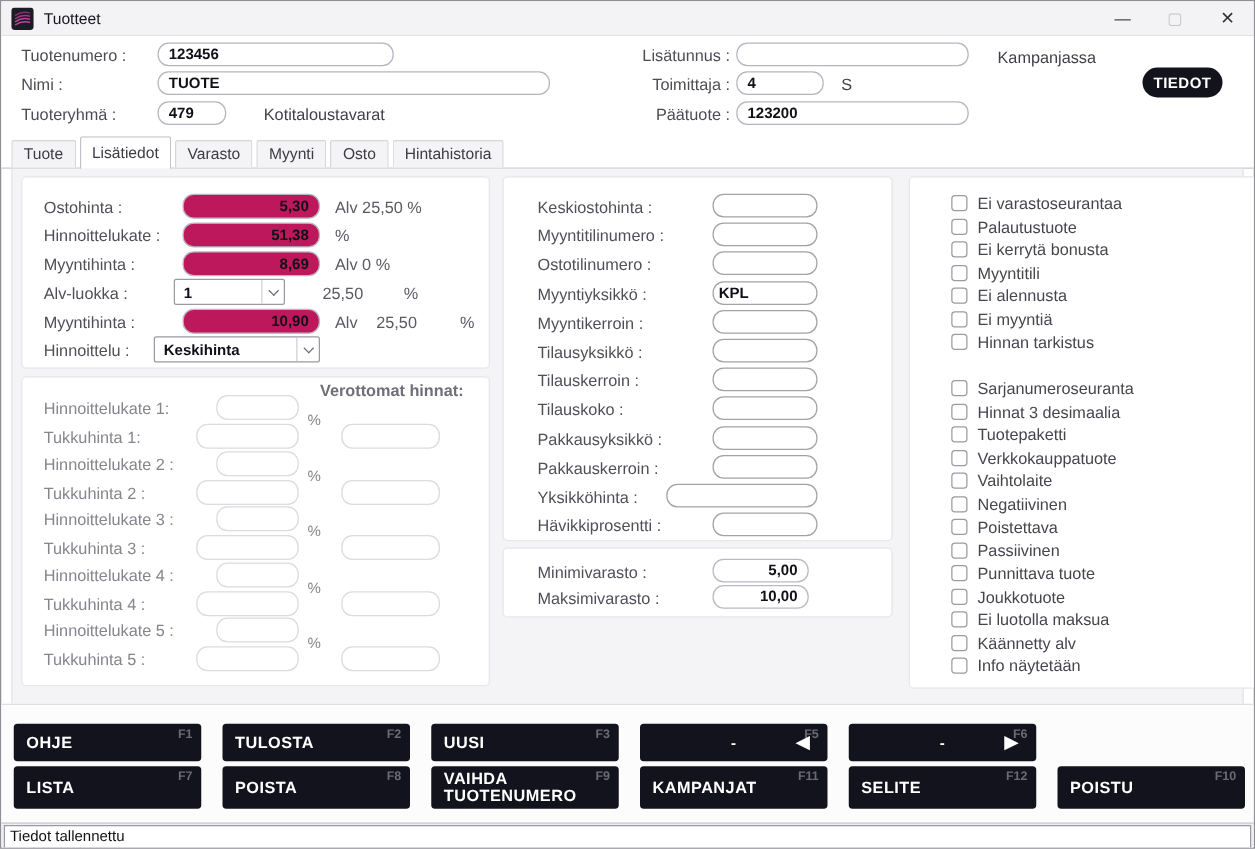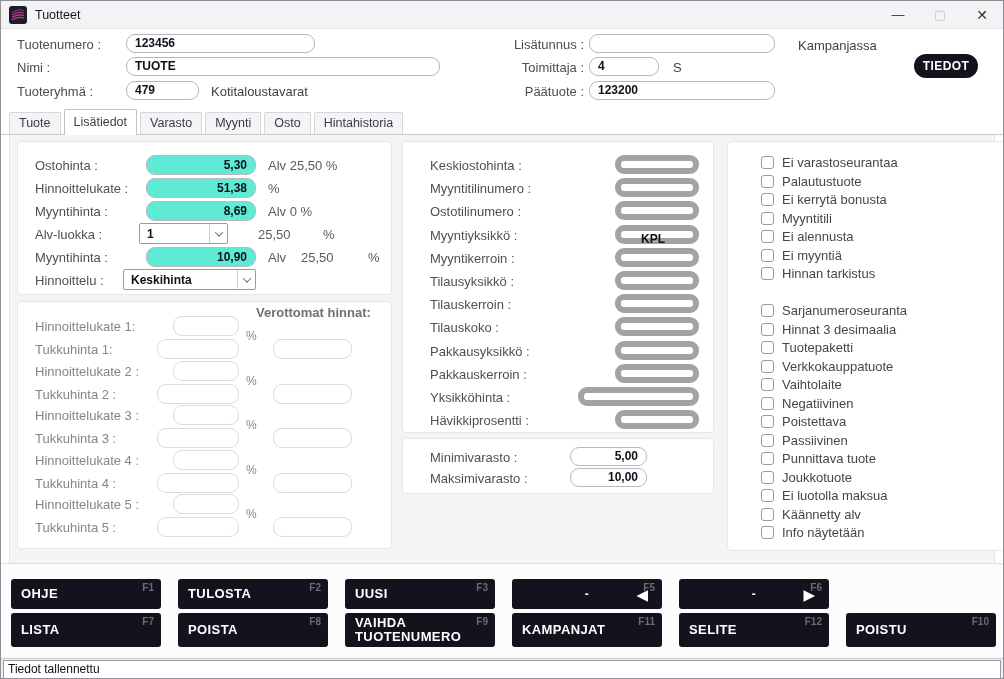--- a/index.html
+++ b/index.html
@@ -38,21 +38,21 @@
   .panel-tiers   { left:7px; top:166px; width:375px; height:248px; }
   .panel-details { left:392px; top:6px; width:312px; height:292px; }
   .panel-stock   { left:392px; top:303px; width:312px; height:56px; }
   .panel-flags   { left:717px; top:6px; width:312px; height:410px; }
 
   
   .prow { position:absolute; left:0; right:0; height:22px; }
   .p1{top:12px} .p2{top:35px} .p3{top:58px} .p4{top:81px} .p5{top:104px} .p6{top:127px}
   .plabel { position:absolute; left:17px; top:4px; font-size:13px; color:#4f4f58; white-space:nowrap; }
   .pinput { position:absolute; left:128px; top:1px; width:110px; height:20px; border:1px solid #b9b9c1; border-radius:9px;
-            background:#5eead4; font-size:12px; font-weight:bold; color:#101018; text-align:right; padding-right:8px; line-height:18px; }
+            background:#be185d; font-size:12px; font-weight:bold; color:#101018; text-align:right; padding-right:8px; line-height:18px; }
   .psuf { position:absolute; top:4px; font-size:13px; color:#5a5a63; white-space:nowrap; }
   .p1 .psuf, .p3 .psuf { left:250px; }
   .p2 .psuf { left:250px; }
   .p4 .sA { left:240px; } .p4 .sB { left:305px; }
   .p5 .s1 { left:250px; } .p5 .s2 { left:283px; } .p5 .s3 { left:350px; }
   .pselect { position:absolute; top:0; height:21px; background:#fff; border:1px solid #9a9aa2; border-radius:2px; display:flex; align-items:center; cursor:pointer; }
   .psel-alv { left:121px; width:89px; }
   .psel-hin { left:105px; width:133px; }
   .selval { flex:1; font-size:12px; font-weight:bold; color:#101018; padding-left:7px; white-space:nowrap; overflow:hidden; }
   .selbtn { width:18px; height:100%; border-left:1px solid #cfcfd5; display:flex; align-items:center; justify-content:center; }
@@ -65,22 +65,22 @@
   .tl1 { top:3px; } .tl2 { top:26px; }
   .tinput { position:absolute; height:20px; background:#fff; border:1px solid #dbdbe0; border-radius:9px; }
   .ti1 { left:155px; top:0;  width:66px; }
   .ti2 { left:139px; top:23px; width:82px; }
   .ti3 { left:255px; top:23px; width:79px; }
   .tpct { position:absolute; left:228px; top:13px; font-size:12px; color:#85858d; }
 
   
   .drow { position:absolute; left:0; right:0; height:21px; }
   .dlabel { position:absolute; left:27px; top:3px; font-size:13px; color:#4f4f58; white-space:nowrap; }
-  .dinput { position:absolute; left:167px; top:0; width:84px; height:19px; border:6px solid #a3a3a3; border-radius:9px;
-            background:#fff; font-size:12px; font-weight:bold; color:#101018; padding-left:20px; line-height:17px;margin-left:45px; }
+  .dinput { position:absolute; left:167px; top:0; width:84px; height:19px; border:1px solid #a3a3a3; border-radius:9px;
+            background:#fff; font-size:12px; font-weight:bold; color:#101018; padding-left:4px; line-height:17px; }
   .drow.wide .dinput { left:130px; width:121px; }
 
   
   .srow { position:absolute; left:0; right:0; height:20px; }
   .s1r { top:8px; } .s2r { top:29px; }
   .sinput { position:absolute; left:167px; top:0; width:77px; height:19px; border:1px solid #b9b9c1; border-radius:9px;
             background:#fff; font-size:12px; font-weight:bold; color:#101018; text-align:right; padding-right:8px; line-height:17px; }
 
   
   .flag { position:absolute; left:0; right:0; height:17px; }
@@ -130,21 +130,21 @@
   </div>
 
   <div class="headerform">
     <span class="hlabel" style="left:16px;top:8px">Tuotenumero :</span>
     <div class="hinput" style="left:125px;top:5px;width:189px">123456</div>
 
     <span class="hlabel" style="left:16px;top:31px">Nimi :</span>
     <div class="hinput" style="left:125px;top:28px;width:314px">TUOTE</div>
 
     <span class="hlabel" style="left:16px;top:55px">Tuoteryhmä :</span>
-    <div class="hinput" style="left:125px;top:52px;width:73px">479</div>
+    <div class="hinput" style="left:125px;top:52px;width:55px">479</div>
     <span class="hsuffix" style="left:210px;top:55px">Kotitaloustavarat</span>
 
     <span class="hlabel r" style="top:8px">Lisätunnus :</span>
     <div class="hinput" style="left:588px;top:5px;width:186px"></div>
 
     <span class="hlabel r" style="top:31px">Toimittaja :</span>
     <div class="hinput" style="left:588px;top:28px;width:70px">4</div>
     <span class="hsuffix" style="left:672px;top:31px">S</span>
 
     <span class="hlabel r" style="top:55px">Päätuote :</span>

